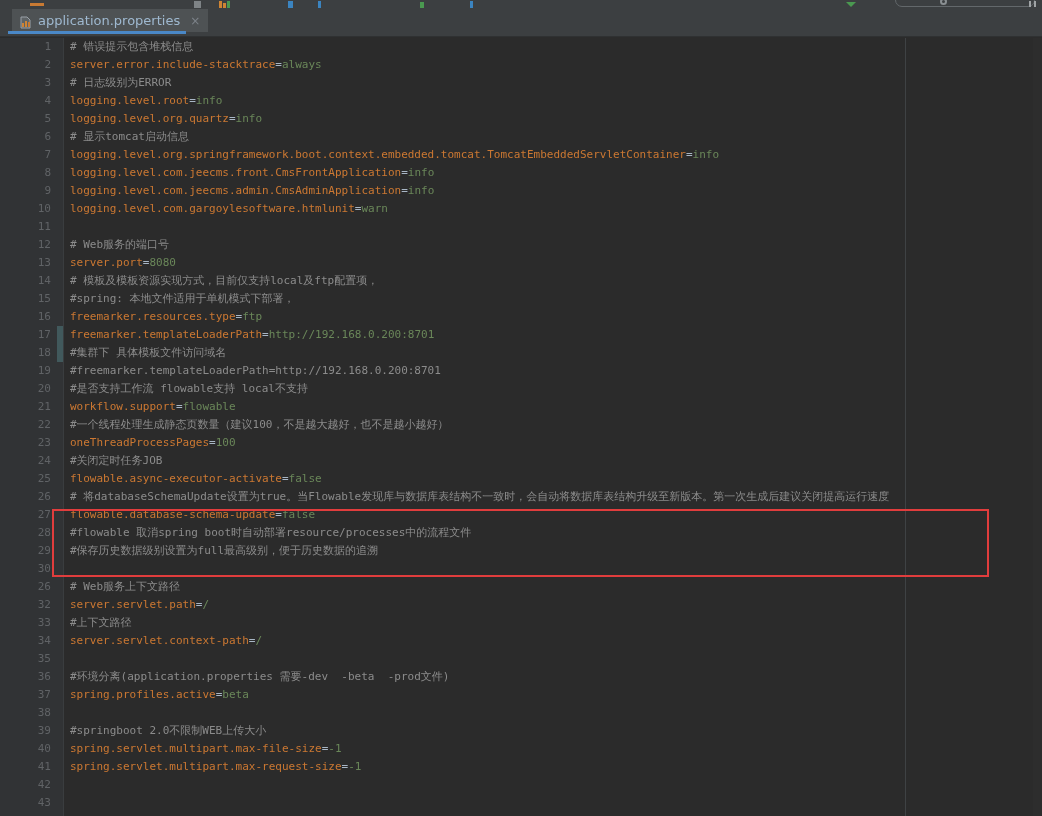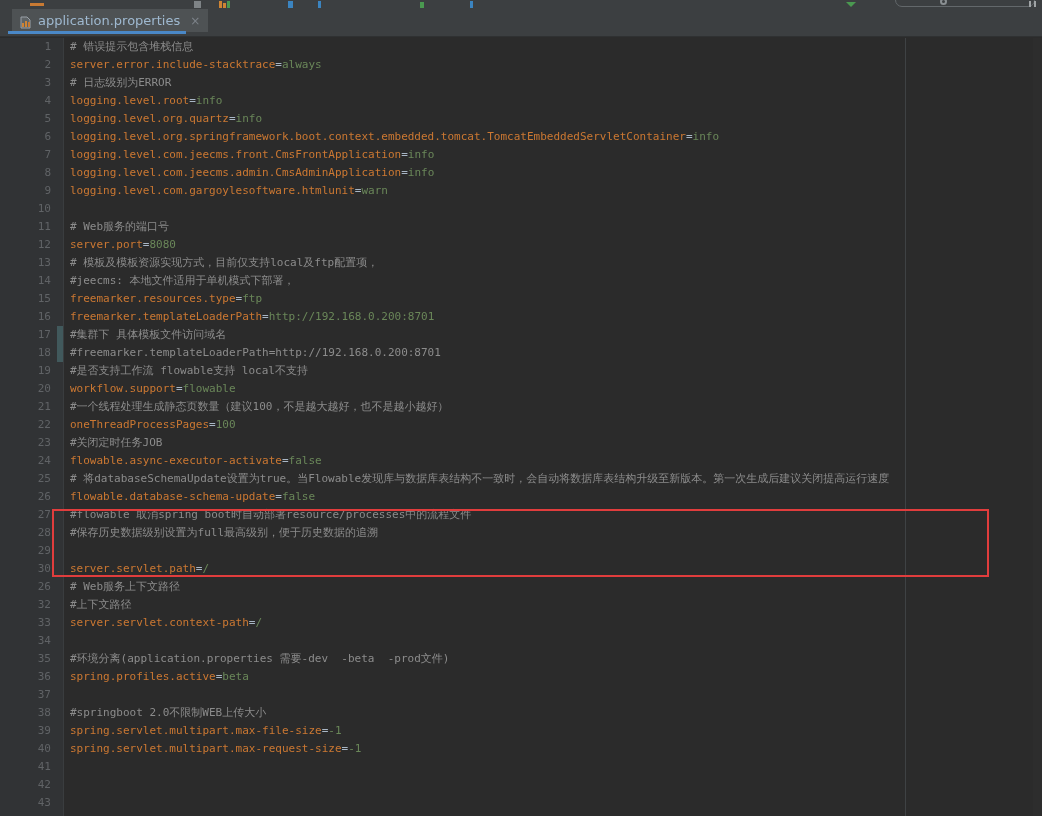--- a/index.html
+++ b/index.html
@@ -143,46 +143,47 @@
         <div class="gutter-num">42</div>
         <div class="gutter-num">43</div>
         <div class="gutter-num">44</div>
       </div>
     <div class="code" id="code">
         <div class="code-line"><span class="cm"># 错误提示包含堆栈信息</span></div>
         <div class="code-line"><span class="k">server.error.include-stacktrace</span><span class="s">=</span><span class="v">always</span></div>
         <div class="code-line"><span class="cm"># 日志级别为ERROR</span></div>
         <div class="code-line"><span class="k">logging.level.root</span><span class="s">=</span><span class="v">info</span></div>
         <div class="code-line"><span class="k">logging.level.org.quartz</span><span class="s">=</span><span class="v">info</span></div>
+        <div class="code-line"><span class="cm"># 显示tomcat启动信息</span></div>
         <div class="code-line"><span class="k">logging.level.org.springframework.boot.context.embedded.tomcat.TomcatEmbeddedServletContainer</span><span class="s">=</span><span class="v">info</span></div>
         <div class="code-line"><span class="k">logging.level.com.jeecms.front.CmsFrontApplication</span><span class="s">=</span><span class="v">info</span></div>
         <div class="code-line"><span class="k">logging.level.com.jeecms.admin.CmsAdminApplication</span><span class="s">=</span><span class="v">info</span></div>
         <div class="code-line"><span class="k">logging.level.com.gargoylesoftware.htmlunit</span><span class="s">=</span><span class="v">warn</span></div>
         <div class="code-line"></div>
         <div class="code-line"><span class="cm"># Web服务的端口号</span></div>
         <div class="code-line"><span class="k">server.port</span><span class="s">=</span><span class="v">8080</span></div>
         <div class="code-line"><span class="cm"># 模板及模板资源实现方式，目前仅支持local及ftp配置项，</span></div>
-        <div class="code-line"><span class="cm">#jeecms: 本地文件适用于单机模式下部署，</span></div>
+        <div class="code-line"><span class="cm">#spring: 本地文件适用于单机模式下部署，</span></div>
         <div class="code-line"><span class="k">freemarker.resources.type</span><span class="s">=</span><span class="v">ftp</span></div>
         <div class="code-line"><span class="k">freemarker.templateLoaderPath</span><span class="s">=</span><span class="v">http://192.168.0.200:8701</span></div>
         <div class="code-line"><span class="cm">#集群下 具体模板文件访问域名</span></div>
         <div class="code-line"><span class="cm">#freemarker.templateLoaderPath=http://192.168.0.200:8701</span></div>
         <div class="code-line"><span class="cm">#是否支持工作流 flowable支持 local不支持</span></div>
         <div class="code-line"><span class="k">workflow.support</span><span class="s">=</span><span class="v">flowable</span></div>
         <div class="code-line"><span class="cm">#一个线程处理生成静态页数量（建议100，不是越大越好，也不是越小越好）</span></div>
         <div class="code-line"><span class="k">oneThreadProcessPages</span><span class="s">=</span><span class="v">100</span></div>
         <div class="code-line"><span class="cm">#关闭定时任务JOB</span></div>
         <div class="code-line"><span class="k">flowable.async-executor-activate</span><span class="s">=</span><span class="v">false</span></div>
         <div class="code-line"><span class="cm"># 将databaseSchemaUpdate设置为true。当Flowable发现库与数据库表结构不一致时，会自动将数据库表结构升级至新版本。第一次生成后建议关闭提高运行速度</span></div>
         <div class="code-line"><span class="k">flowable.database-schema-update</span><span class="s">=</span><span class="v">false</span></div>
         <div class="code-line"><span class="cm">#flowable 取消spring boot时自动部署resource/processes中的流程文件</span></div>
         <div class="code-line"><span class="cm">#保存历史数据级别设置为full最高级别，便于历史数据的追溯</span></div>
         <div class="code-line"></div>
+        <div class="code-line"><span class="cm"># Web服务上下文路径</span></div>
         <div class="code-line"><span class="k">server.servlet.path</span><span class="s">=</span><span class="v">/</span></div>
-        <div class="code-line"><span class="cm"># Web服务上下文路径</span></div>
         <div class="code-line"><span class="cm">#上下文路径</span></div>
         <div class="code-line"><span class="k">server.servlet.context-path</span><span class="s">=</span><span class="v">/</span></div>
         <div class="code-line"></div>
         <div class="code-line"><span class="cm">#环境分离(application.properties 需要-dev  -beta  -prod文件)</span></div>
         <div class="code-line"><span class="k">spring.profiles.active</span><span class="s">=</span><span class="v">beta</span></div>
         <div class="code-line"></div>
         <div class="code-line"><span class="cm">#springboot 2.0不限制WEB上传大小</span></div>
         <div class="code-line"><span class="k">spring.servlet.multipart.max-file-size</span><span class="s">=</span><span class="v">-1</span></div>
         <div class="code-line"><span class="k">spring.servlet.multipart.max-request-size</span><span class="s">=</span><span class="v">-1</span></div>
       </div>

